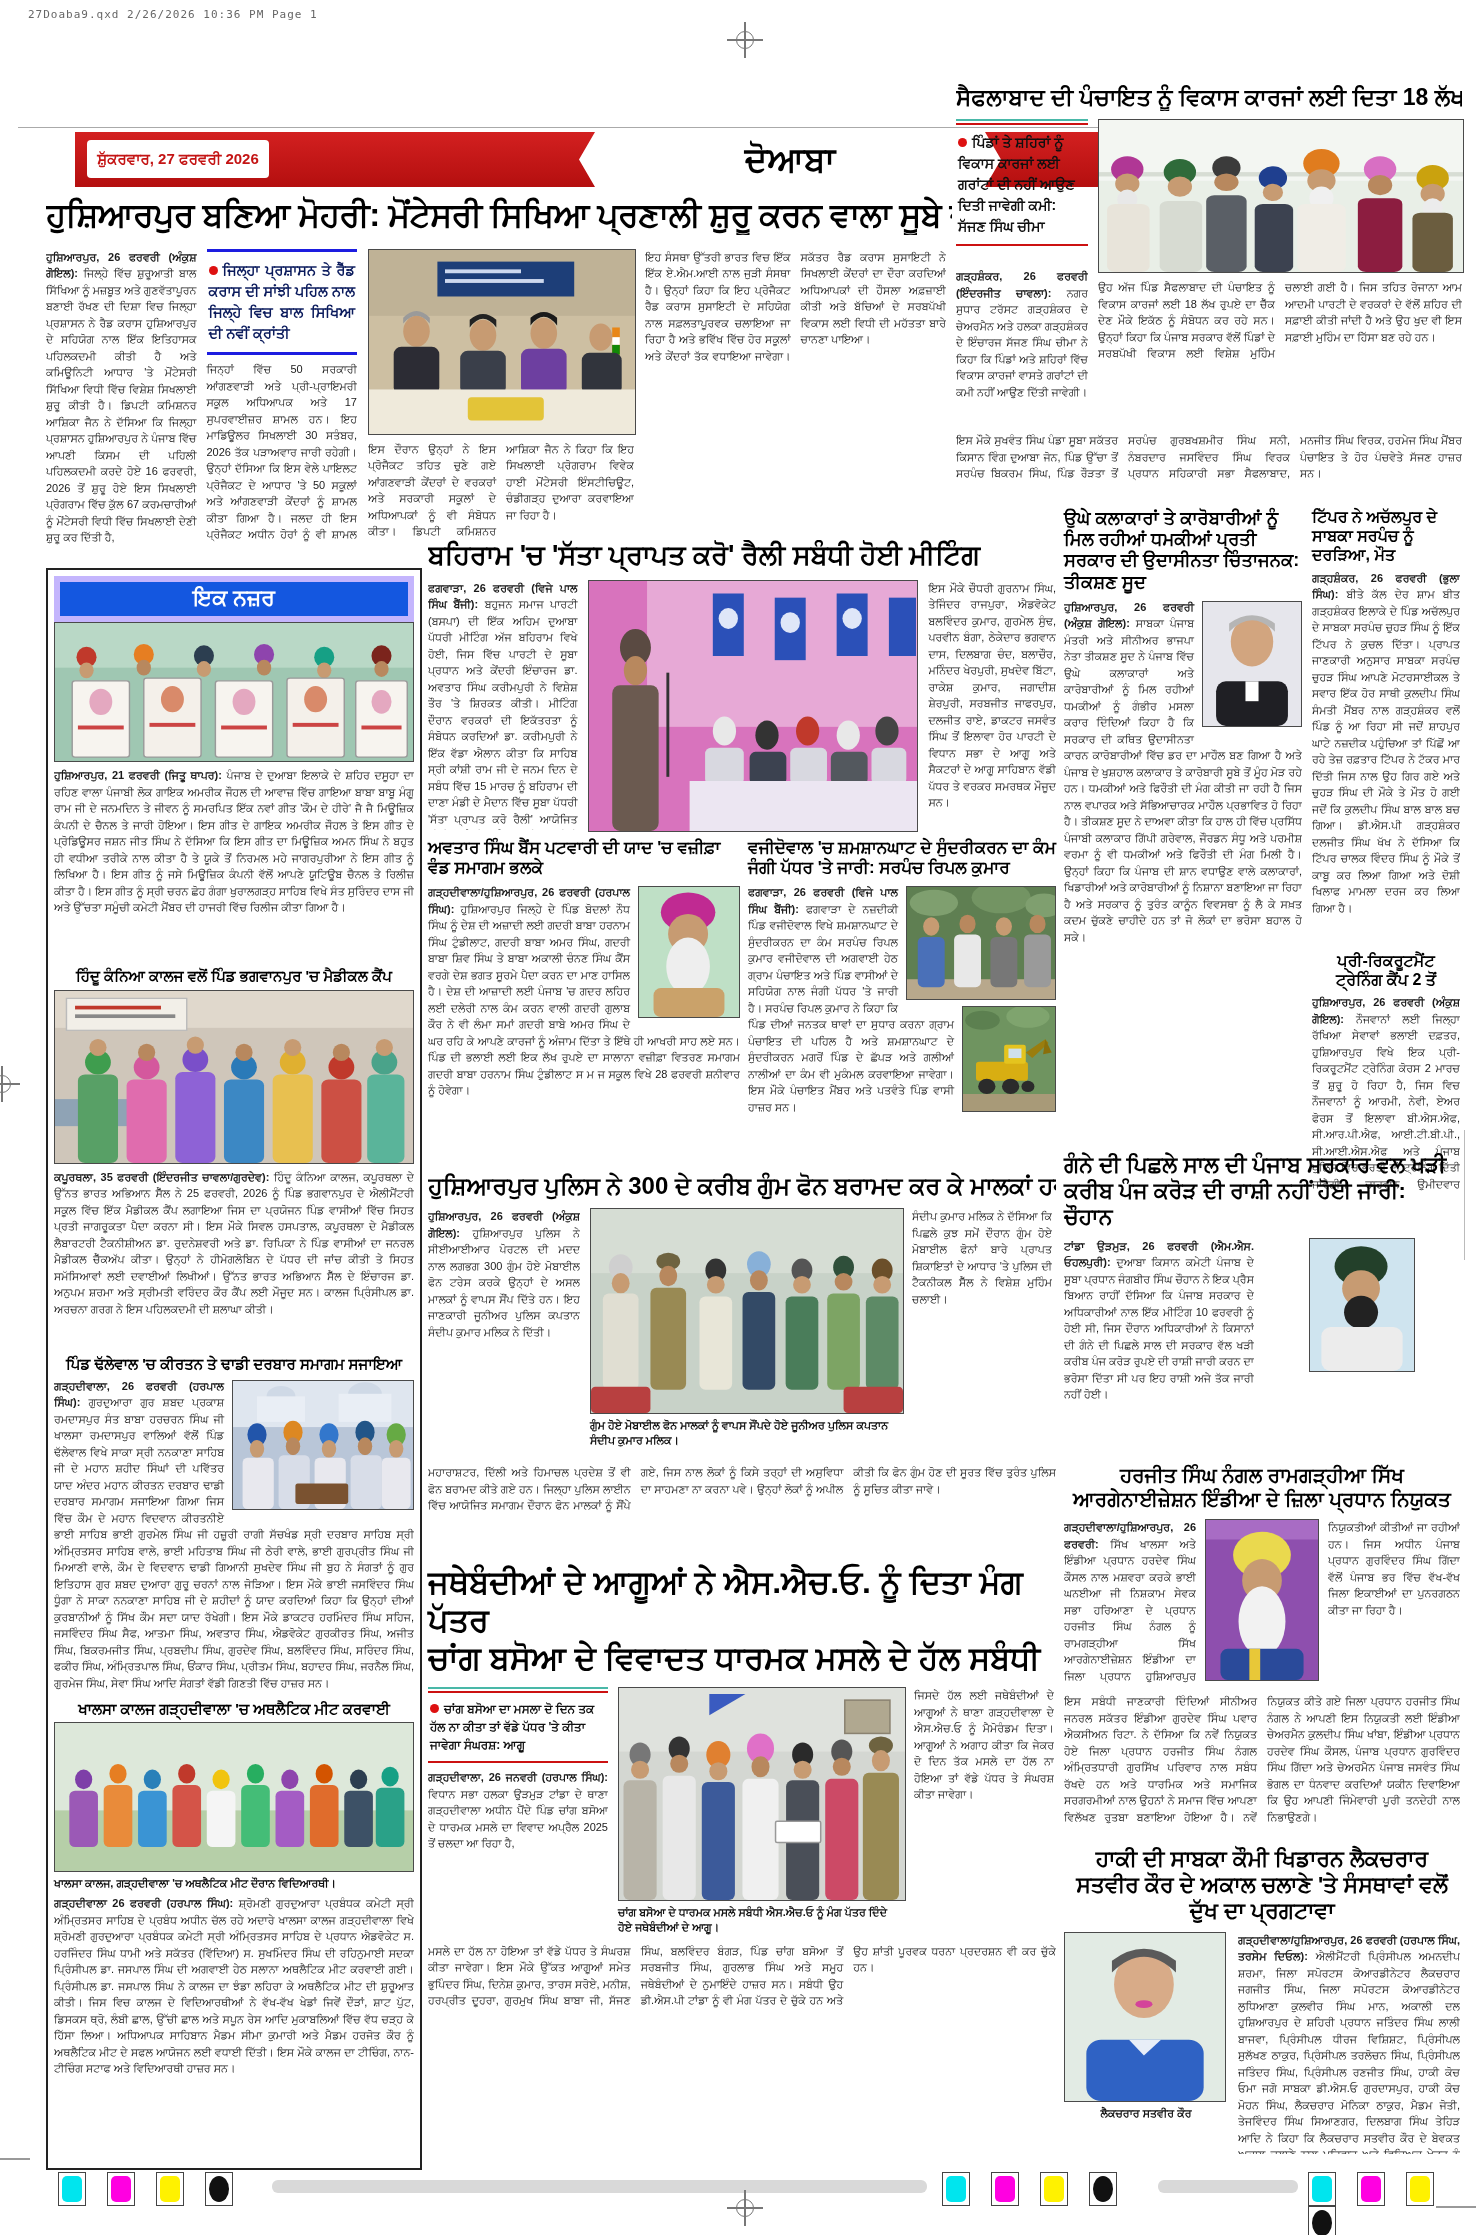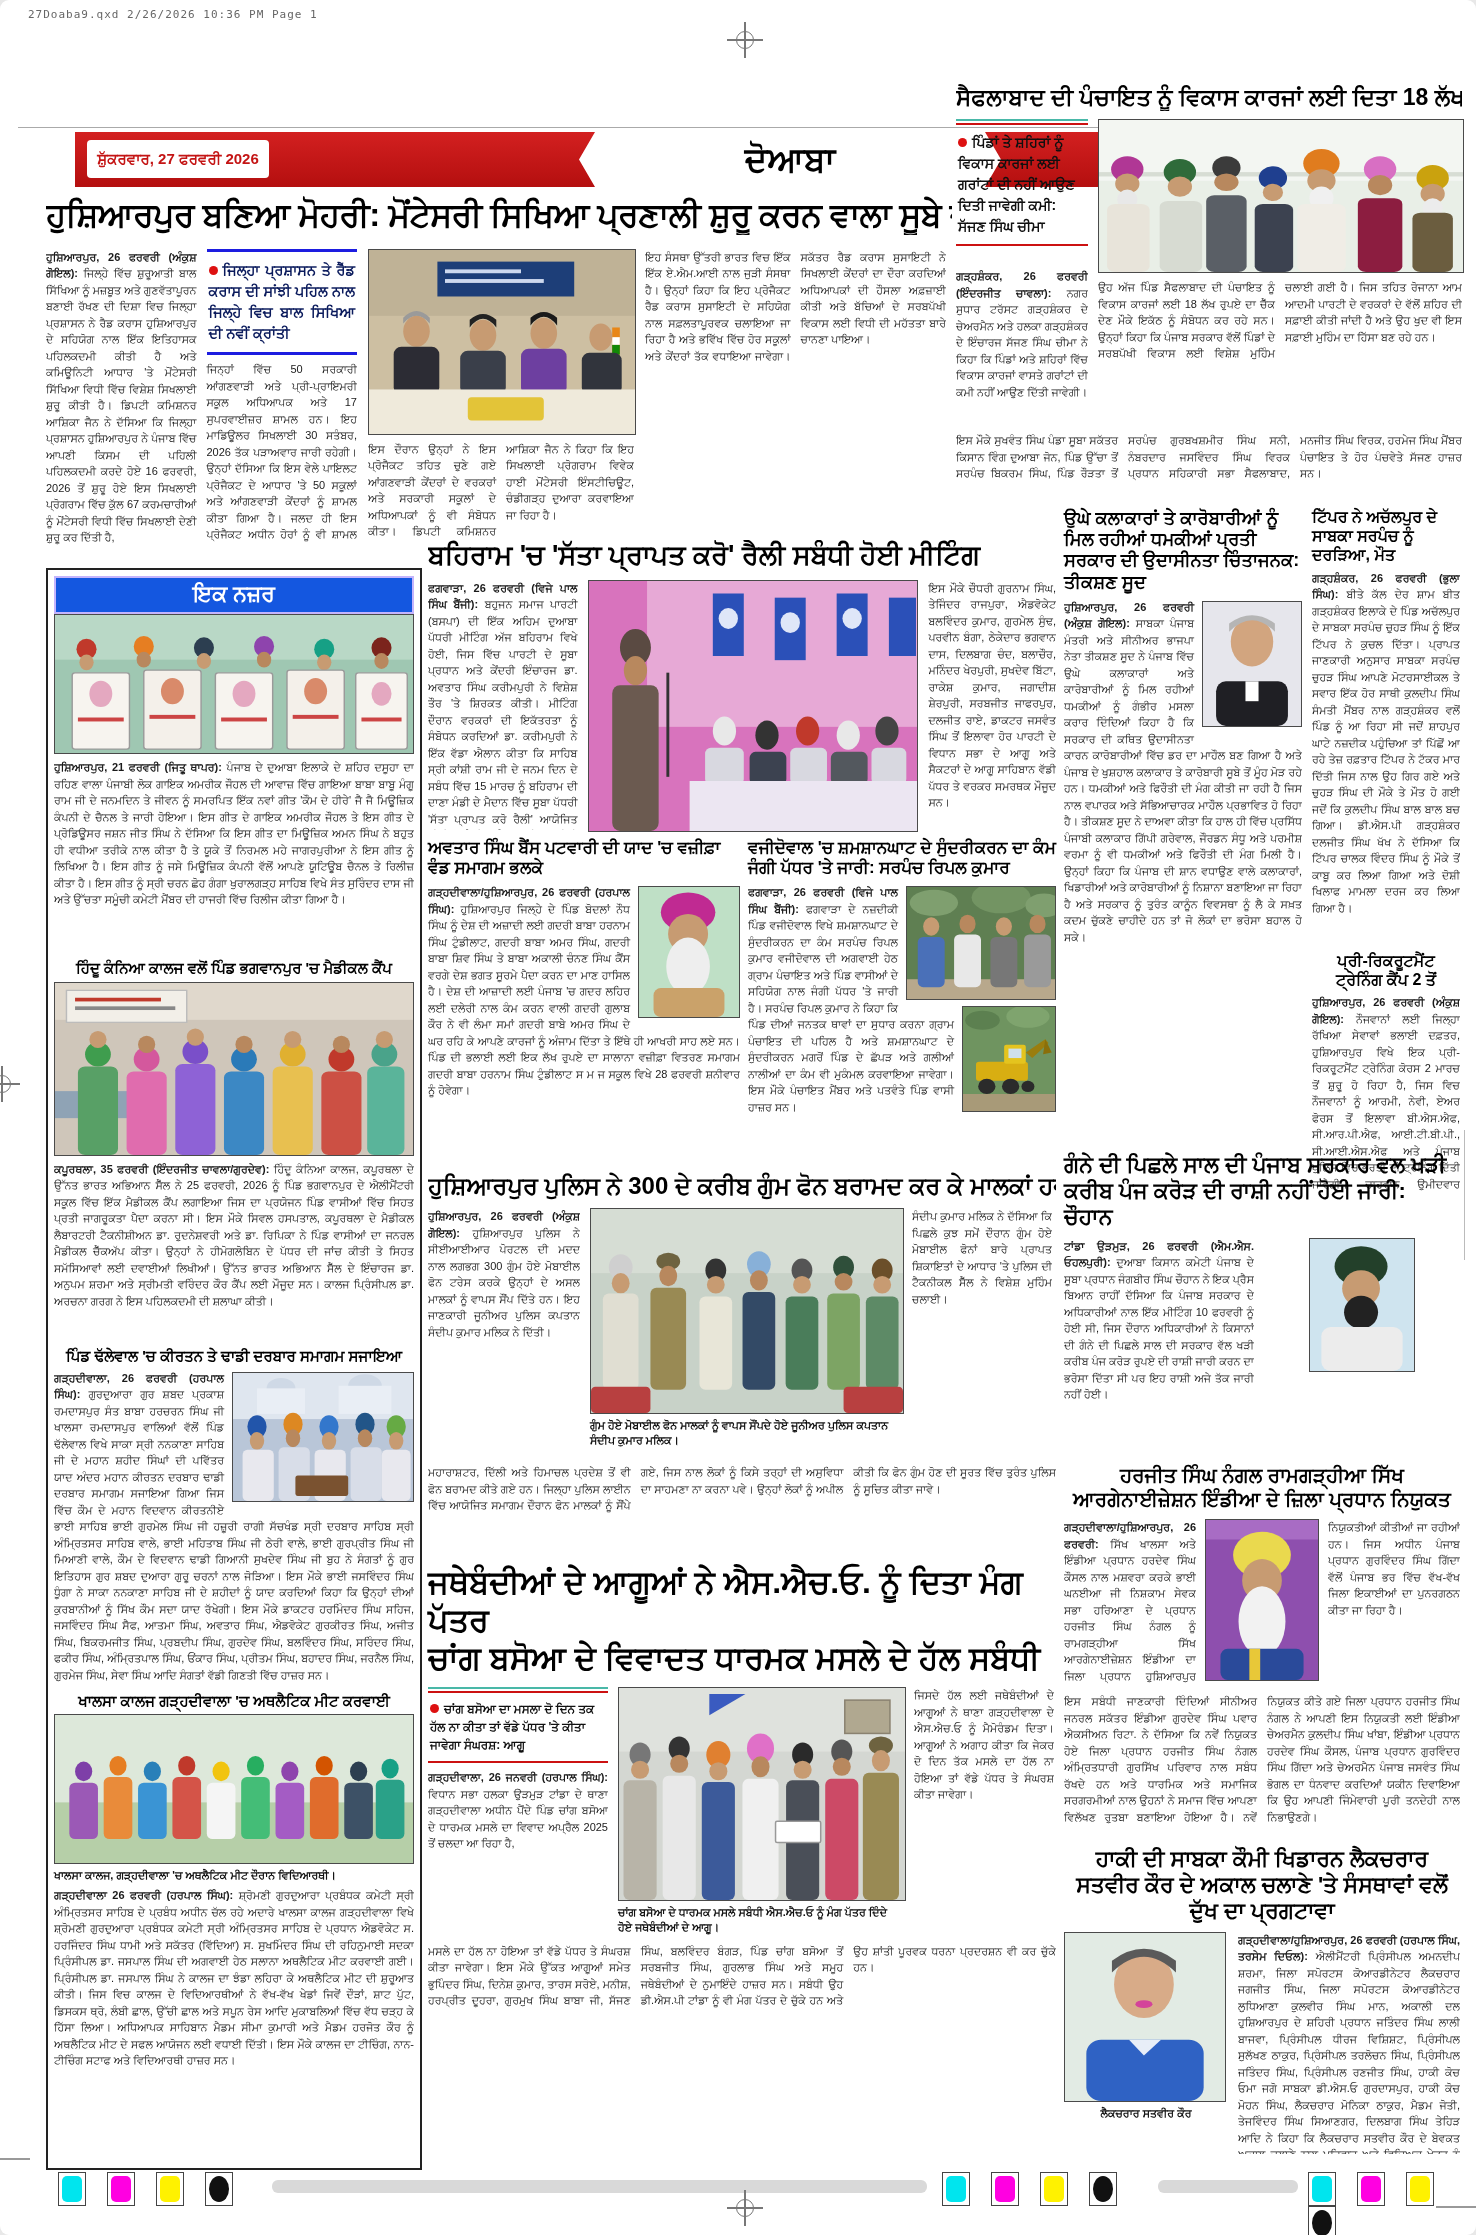--- a/index.html
+++ b/index.html
@@ -1,17 +1,17 @@
 <!DOCTYPE html>
 <html><head>
 <meta charset="utf-8">
 <style>
   html,body{margin:0;padding:0;background:#e8e8e8;}
   .sheet{position:relative;width:1476px;height:2235px;background:#fff;margin:0 auto;
-         font-family:"Liberation Sans","DejaVu Sans",sans-serif;color:#111;overflow:hidden;border-radius:9px;}
+         font-family:"Liberation Sans","DejaVu Sans",sans-serif;color:#111;overflow:hidden;}
   .abs{position:absolute;}
   .slug{font-family:"DejaVu Sans Mono","Liberation Mono",monospace;font-size:11px;color:#666;letter-spacing:1px;}
   
   .reg{width:36px;height:36px;}
   .reg .c{position:absolute;left:9px;top:9px;width:16px;height:16px;border:1.5px solid #777;border-radius:50%;}
   .reg .h{position:absolute;left:0;top:17px;width:36px;height:1.5px;background:#777;}
   .reg .v{position:absolute;left:17px;top:0;width:1.5px;height:36px;background:#777;}
   .hair{background:#aaa;height:1px;}
   
   .ribbon{position:absolute;top:0;height:55px;background:linear-gradient(#d32020,#b40f0f);}
@@ -32,21 +32,21 @@
   .cols3{column-count:3;column-gap:10px;}
   .cap{font-size:11px;font-weight:bold;line-height:1.35;}
   .ph{border:1px solid #4a4a4a;overflow:hidden;background:#cfcfcf;}
   .ph svg{width:100%;height:100%;display:block;}
   .pq{border-top:3px solid #1d1de0;border-bottom:3px solid #1d1de0;padding:8px 2px;margin:6px 0;
       font-weight:bold;font-size:14.5px;line-height:1.45;color:#0a1a5c;break-inside:avoid;}
   .tline{height:2px;background:#49b8a8;margin-bottom:2px;}
   .rsub{border-top:2px solid #cc1111;border-bottom:2px solid #cc1111;padding:7px 2px;
         font-weight:bold;font-size:14.5px;line-height:1.5;color:#101010;break-inside:avoid;}
   .blt{display:inline-block;width:9px;height:9px;border-radius:50%;background:#d11;margin-right:5px;}
-  .banner{background:#1457e0;border:2px solid #c4b5fd;color:#fff;font-weight:bold;font-size:22px;
+  .banner{background:#1457e0;border:6px solid #c4b5fd;color:#fff;font-weight:bold;font-size:22px;
           text-align:center;line-height:32px;height:34px;}
   .rail{border:2px solid #222;padding:6px;}
   .sto-h{font-weight:bold;font-size:15px;line-height:1.25;text-align:center;color:#000;margin:4px 0;}
   .flex{display:flex;}
   
   .patch{position:relative;width:26px;height:32px;border:1px solid #444;background:#fff;display:inline-block;margin-right:21px;vertical-align:top;}
   .patch i{position:absolute;left:3px;top:3px;right:3px;bottom:3px;border-radius:5px;display:block;}
   .patch.pc i{background:#00e5ee;} .patch.pm i{background:#ff00e1;} .patch.py i{background:#fff200;}
   .patch.pk i{background:#111;border-radius:50%;}
   .gbar{height:13px;background:#d9d9d9;border-radius:6px;}

